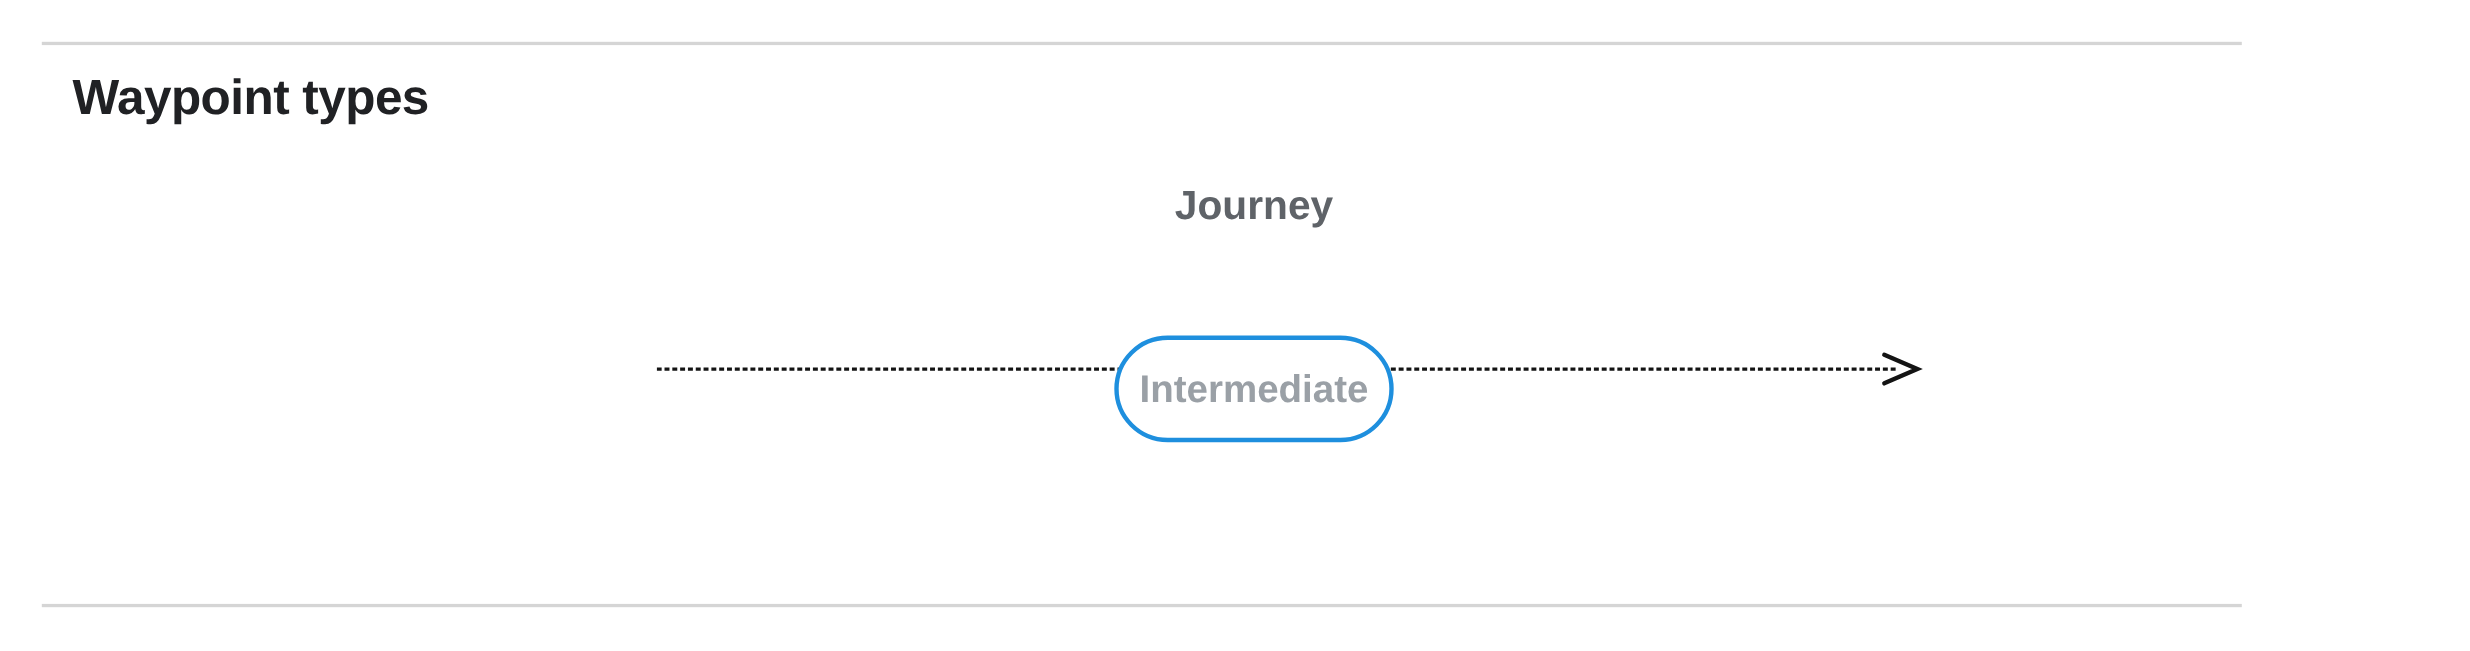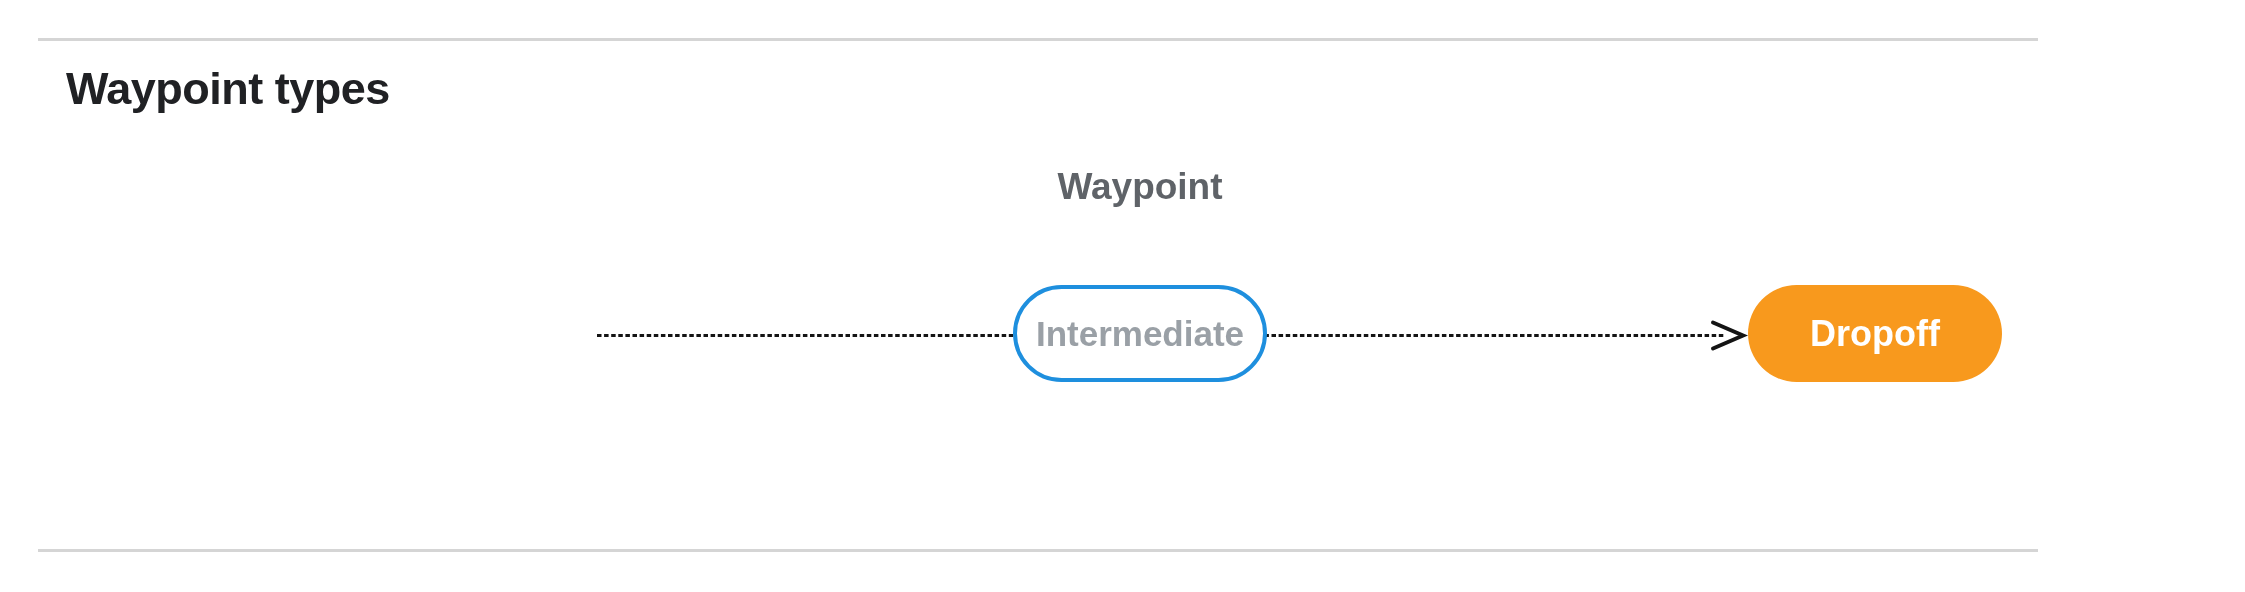--- a/index.html
+++ b/index.html
@@ -93,42 +93,42 @@
     font-size: 36px;
   }
   .node-pickup  { left: 343px; }
   .node-dropoff { left: 1748px; }
   .node-intermediate {
     left: 1013px;
     background: #ffffff;
     border: 4px solid var(--node-blue, #1e8fde);
     color: var(--intermediate-text, #9aa0a6);
     font-size: 35px;
+    margin-top: 20px;
   }
 </style>
 </head>
 <body>
 
 <div class="page">
 
   <div class="divider divider-top"></div>
 
   <h1 class="title">Waypoint types</h1>
 
   <div class="figure">
 
-    <div class="caption">Waypoint</div>
+    <div class="caption">Journey</div>
 
     <svg class="connector" viewBox="0 0 1152 37" xmlns="http://www.w3.org/2000/svg" aria-hidden="true">
       <line class="dash-line" x1="0" y1="18.5" x2="1128" y2="18.5"></line>
       <path class="arrow-head" d="M 1116 5.5 L 1146 18.5 L 1116 31.5"></path>
     </svg>
 
 
     <div class="node node-intermediate">Intermediate</div>
 
-    <div class="node node-terminal node-dropoff">Dropoff</div>
 
   </div>
 
   <div class="divider divider-bottom"></div>
 
 </div>
 
 </body></html>

